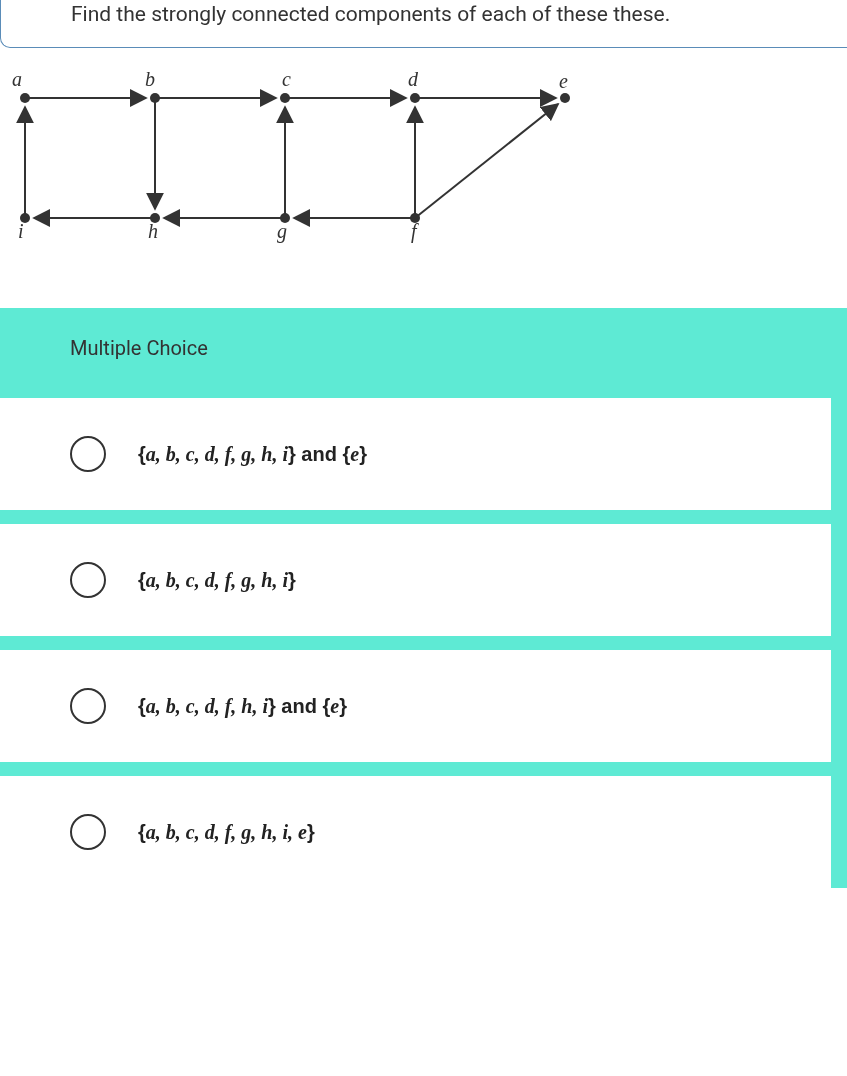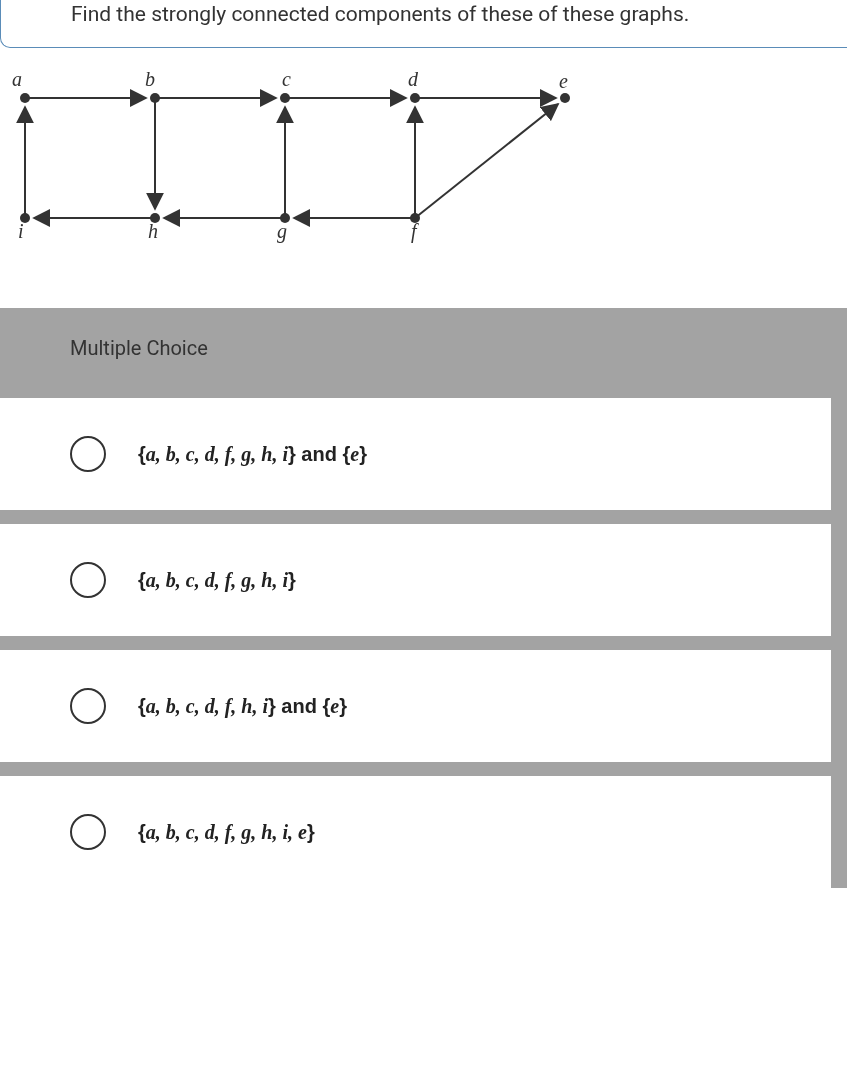--- a/index.html
+++ b/index.html
@@ -30,21 +30,21 @@
     margin: 10px 0 60px 10px;
   }
   .graph-area svg { width: 100%; height: 100%; }
   .graph-label {
     position: absolute;
     font-family: "Times New Roman", serif;
     font-style: italic;
     font-size: 20px;
     color: #333;
   }
-  .mc-block { background: #a3a3a3; padding: 28px 16px 0 0; }
+  .mc-block { background: #5eead4; padding: 28px 16px 0 0; }
   .mc-heading {
     font-size: 20px;
     color: #333;
     padding: 0 0 24px 70px;
   }
   .option {
     background: #ffffff;
     margin: 14px 0 0 0;
     padding: 38px 20px 38px 70px;
     display: flex;
@@ -64,21 +64,21 @@
     font-family: "Times New Roman", serif;
     color: #222;
     font-weight: bold;
   }
   .option-label .nonitalic { font-style: normal; font-family: -apple-system, Arial, sans-serif; }
 </style>
 </head>
 <body>
 
 <div class="question-box">
-  <div class="question-text">Find the strongly connected components of these of these graphs.</div>
+  <div class="question-text">Find the strongly connected components of each of these these.</div>
 </div>
 
 <div class="graph-area">
   <svg viewBox="0 0 580 180">
     <defs>
       <marker id="arr" viewBox="0 0 10 10" refX="9" refY="5" markerWidth="9" markerHeight="9" orient="auto-start-reverse">
         <path d="M 0 0 L 10 5 L 0 10 z" fill="#333"></path>
       </marker>
     </defs>
 

